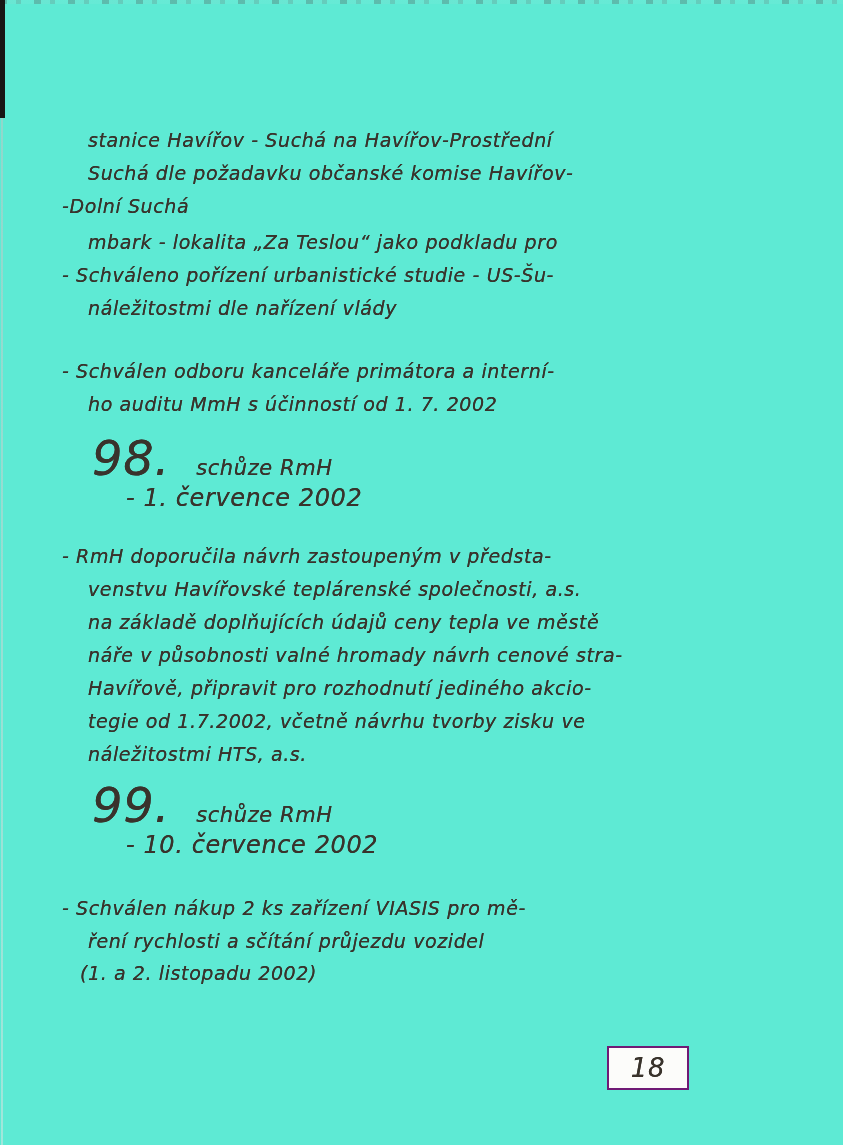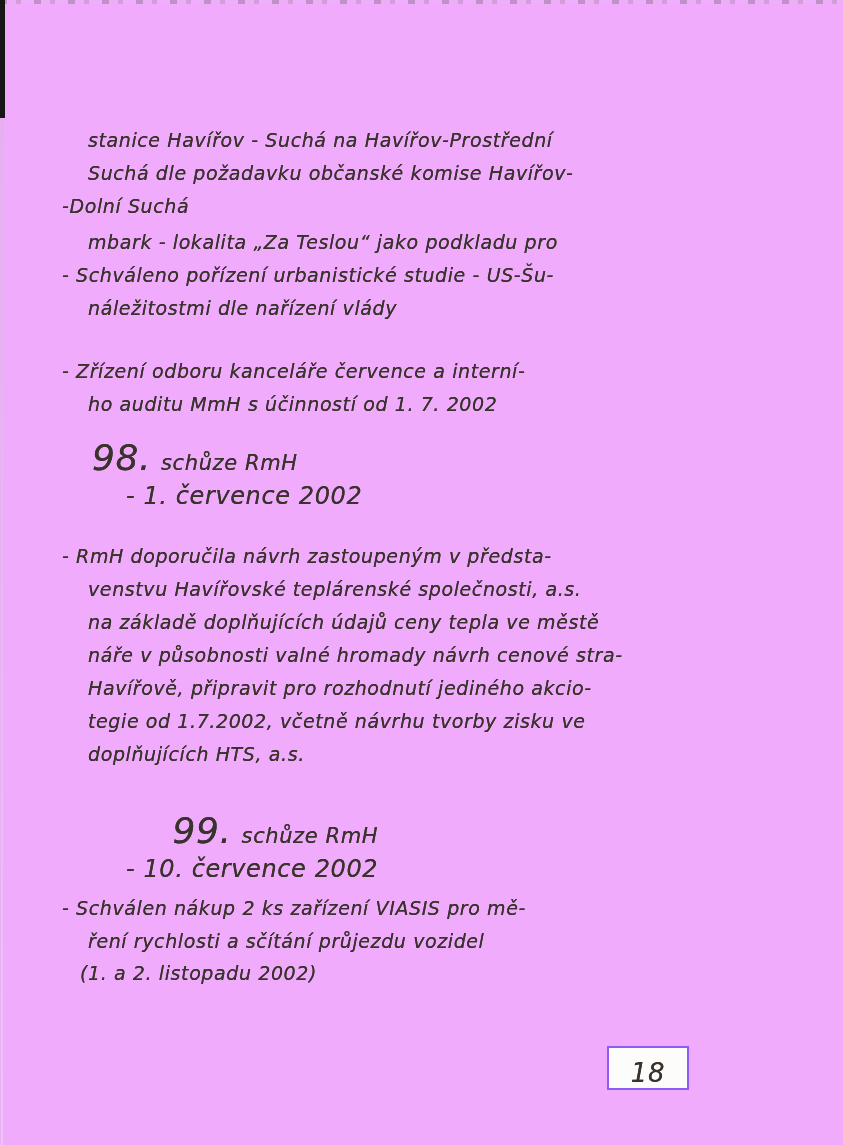--- a/index.html
+++ b/index.html
@@ -1,19 +1,19 @@
 <!DOCTYPE html>
 <html><head>
 <meta charset="utf-8">
 <style>
   html,body { margin:0; padding:0; background:#e8e8e8; }
   .scan-page {
     position:relative;
     width:843px; height:1145px;
-    background:#f0abfc;
+    background:#5eead4;
     overflow:hidden;
     font-family:"DejaVu Sans", sans-serif;
     color:#39332c;
   }
   
   .edge-top-noise {
     position:absolute; left:0; top:0; width:843px; height:4px;
     background:repeating-linear-gradient(90deg,
       rgba(90,90,90,.32) 0 7px, rgba(200,200,200,.10) 7px 16px,
       rgba(120,120,120,.26) 16px 21px, rgba(235,235,235,.06) 21px 34px);
@@ -27,28 +27,28 @@
     font-style:italic;
     letter-spacing:.6px;
     text-shadow:0 0 .4px #39332c;
   }
   .block { position:absolute; left:62px; font-size:19px; line-height:33px; }
   .line  { white-space:nowrap; }
   .cont  { padding-left:26px; }  
   .par   { padding-left:18px; }  
 
   .heading { position:absolute; left:92px; }
-  .heading .num   { font-size:36px; line-height:40px; }
-  .heading .title { font-size:21px; margin-left:10px; }
+  .heading .num   { font-size:48px; line-height:40px; }
+  .heading .title { font-size:21px; margin-left:26px; }
   .heading .date  { font-size:24px; padding-left:34px; margin-top:4px; white-space:nowrap; }
 
   .page-num-box {
     position:absolute; left:607px; top:1046px; width:82px; height:44px;
-    border:2px solid #8b5cf6; box-sizing:border-box;
-    display:flex; align-items:flex-end; justify-content:center;
+    border:2px solid #701a75; box-sizing:border-box;
+    display:flex; align-items:center; justify-content:center;
     background:#fcfcfa;
   }
   .page-num { font-size:26px; }
 </style>
 </head>
 <body>
 
 <div class="scan-page">
 
   <div class="edge-top-noise"></div>
@@ -61,42 +61,42 @@
     <div class="line">-Dolní Suchá</div>
   </div>
 
   <div class="block hw" style="top:226px;">
     <div class="line cont">mbark - lokalita „Za Teslou“ jako podkladu pro</div>
     <div class="line">- Schváleno pořízení urbanistické studie - US-Šu-</div>
     <div class="line cont">náležitostmi dle nařízení vlády</div>
   </div>
 
   <div class="block hw" style="top:355px;">
-    <div class="line">- Zřízení odboru kanceláře července a interní-</div>
+    <div class="line">- Schválen odboru kanceláře primátora a interní-</div>
     <div class="line cont">ho auditu MmH s účinností od 1. 7. 2002</div>
   </div>
 
   <div class="heading hw" style="top:438px;">
     <div>
       <span class="num">98.</span><span class="title">schůze RmH</span>
     </div>
     <div class="date">- 1. července 2002</div>
   </div>
 
   <div class="block hw" style="top:540px;">
     <div class="line">- RmH doporučila návrh zastoupeným v předsta-</div>
     <div class="line cont">venstvu Havířovské teplárenské společnosti, a.s.</div>
     <div class="line cont">na základě doplňujících údajů ceny tepla ve městě</div>
     <div class="line cont">náře v působnosti valné hromady návrh cenové stra-</div>
     <div class="line cont">Havířově, připravit pro rozhodnutí jediného akcio-</div>
     <div class="line cont">tegie od 1.7.2002, včetně návrhu tvorby zisku ve</div>
-    <div class="line cont">doplňujících HTS, a.s.</div>
+    <div class="line cont">náležitostmi HTS, a.s.</div>
   </div>
 
-  <div class="heading hw" style="top:811px;text-align:right;">
+  <div class="heading hw" style="top:785px;">
     <div>
       <span class="num">99.</span><span class="title">schůze RmH</span>
     </div>
     <div class="date">- 10. července 2002</div>
   </div>
 
   <div class="block hw" style="top:892px;">
     <div class="line">- Schválen nákup 2 ks zařízení VIASIS pro mě-</div>
     <div class="line cont">ření rychlosti a sčítání průjezdu vozidel</div>
   </div>

